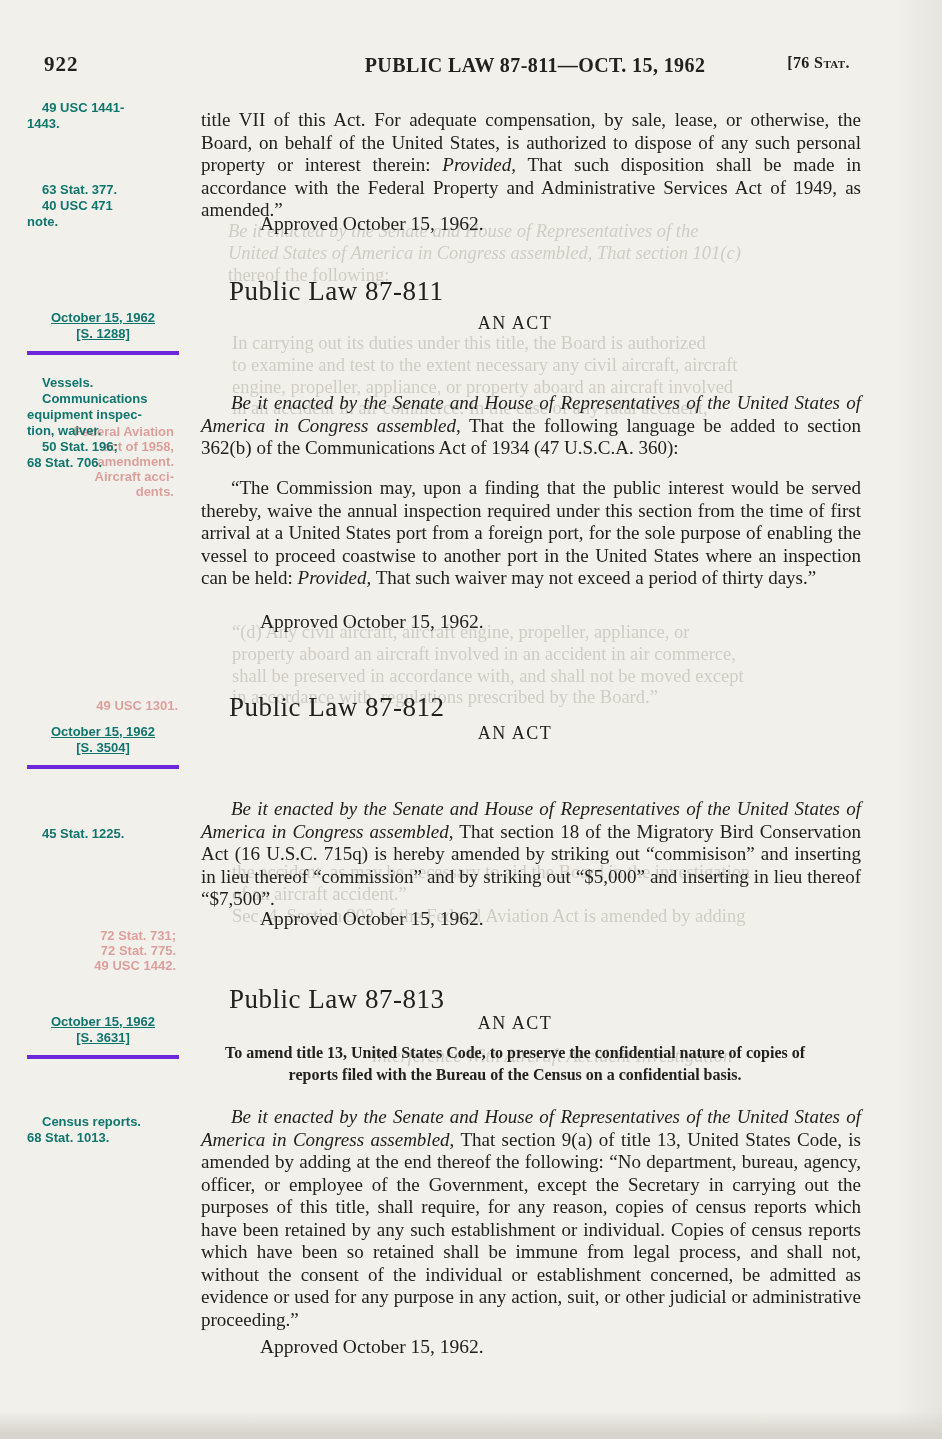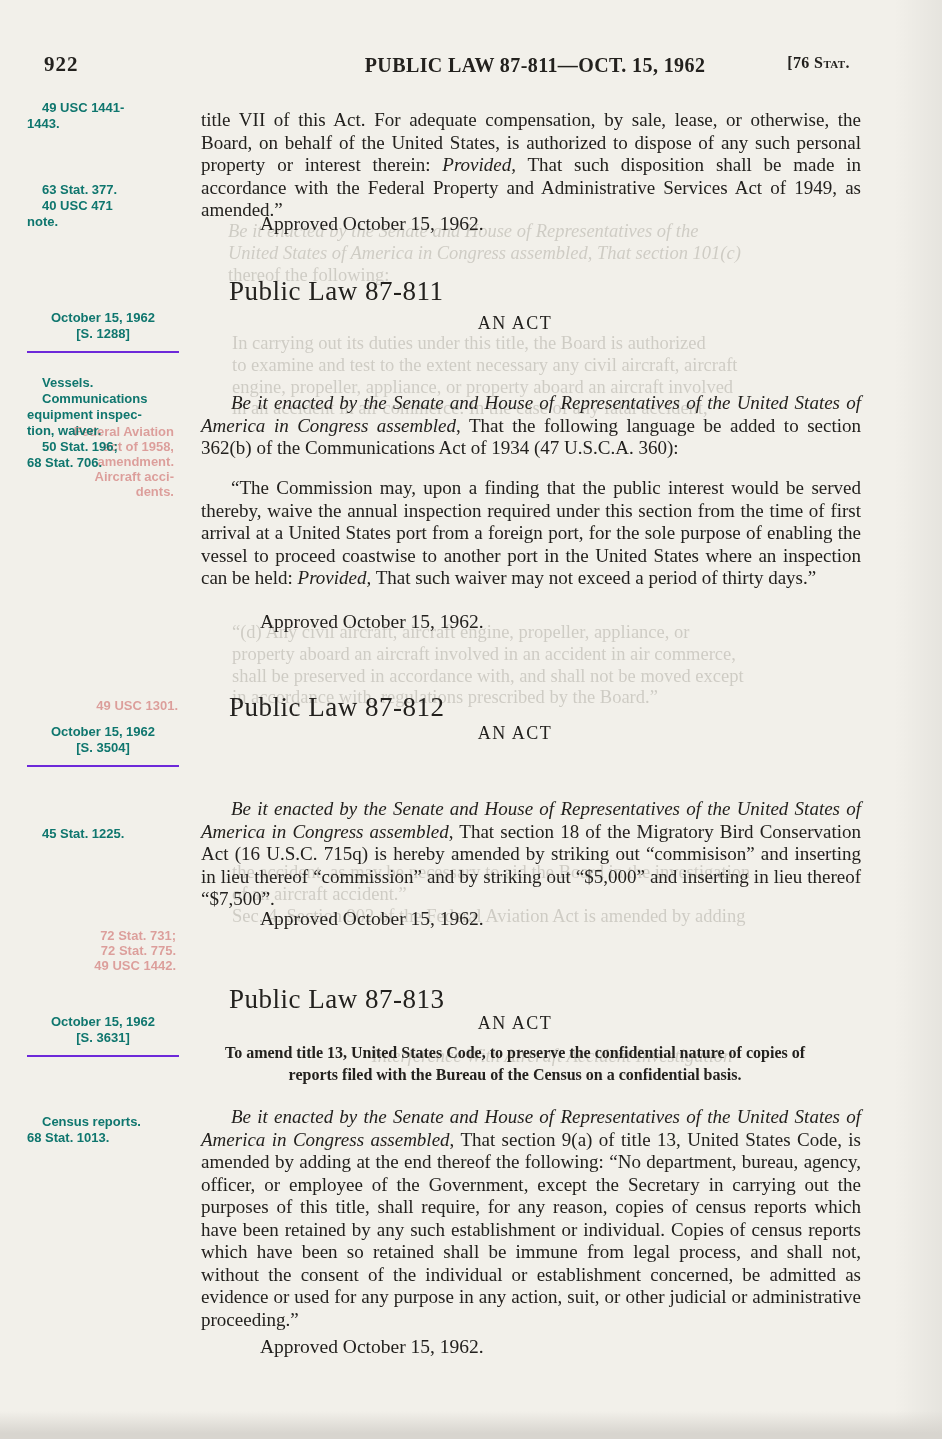--- a/index.html
+++ b/index.html
@@ -51,21 +51,21 @@
   .subject .narrow { display: block; max-width: 625px; margin: 6px auto; }
 
   
   .mnote {
     left: 27px; width: 152px;
     font-family: "Liberation Sans", sans-serif;
     font-size: 13px; line-height: 16px; font-weight: bold;
     color: #0f766e; z-index: 2;
   }
   .mnote .ind { padding-left: 15px; }
-  .mdate { text-align: center; padding-bottom: 9px; border-bottom: 2px solid #6d28d9; }
+  .mdate { text-align: center; padding-bottom: 9px; border-bottom: 4px solid #6d28d9; text-decoration: underline; }
 
   
   .ghost {
     color: #8c887e; opacity: 0.34; filter: blur(0.55px);
     font-size: 18.5px; line-height: 21.8px; text-align: justify;
     z-index: 1; pointer-events: none;
   }
   .ghost .i { font-style: italic; }
   .ghost.center { text-align: center; }
   .ghost-margin {

